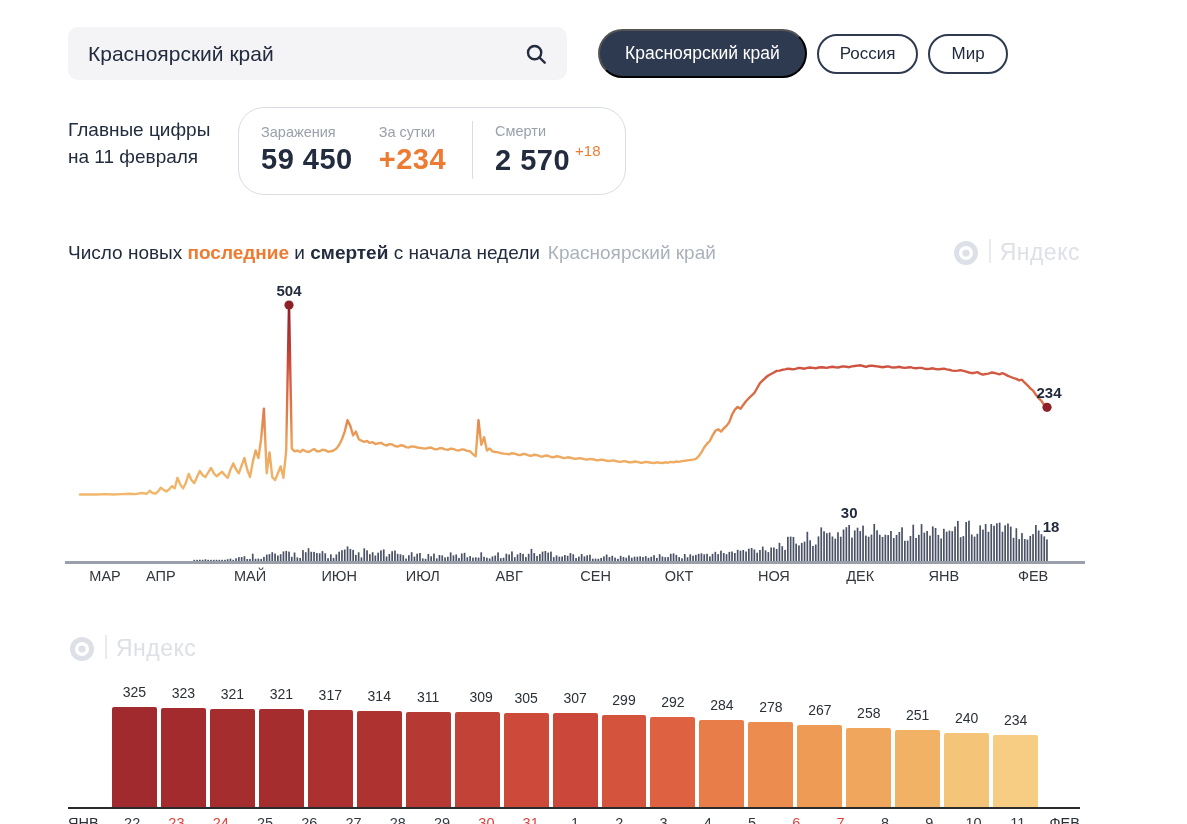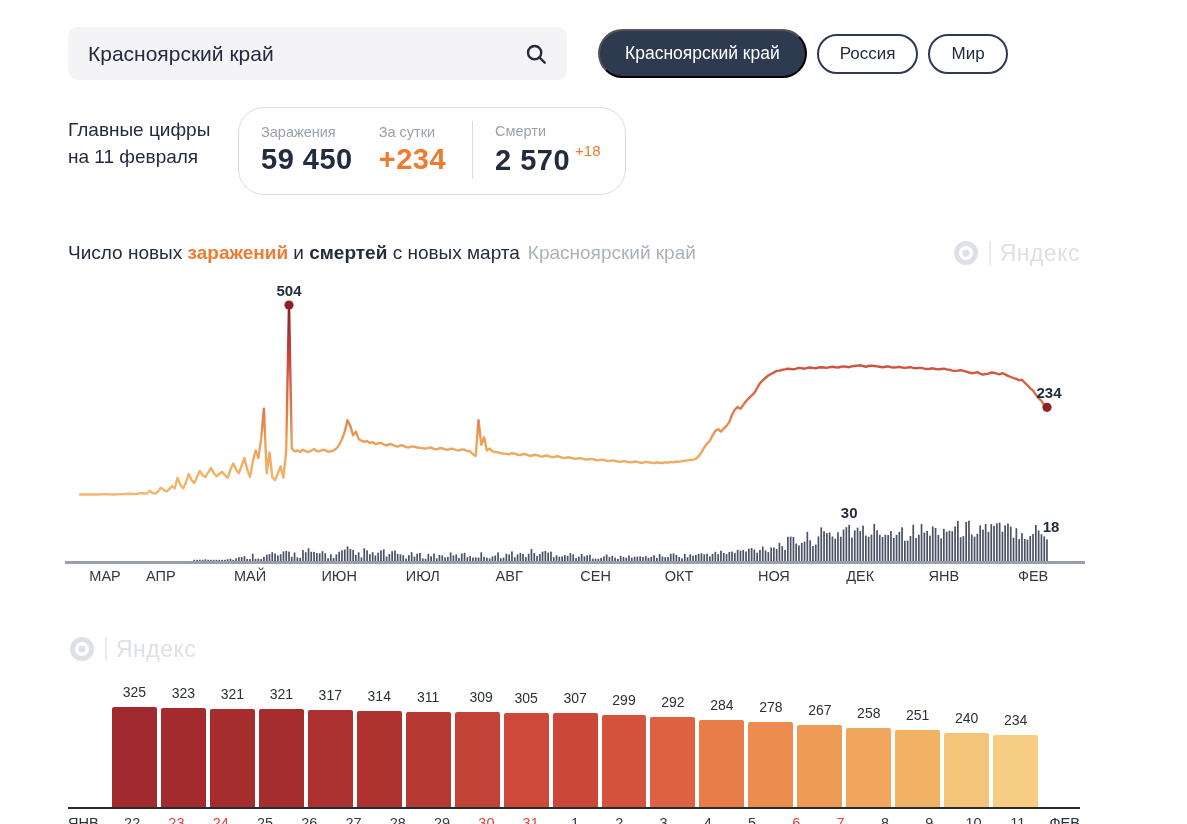--- a/index.html
+++ b/index.html
@@ -46,21 +46,21 @@
   .card-divider { width:1px; height:58px; background:#d9dde3; margin:0 22px 0 26px; }
 
   
   .section-head { display:flex; align-items:center; justify-content:space-between; width:1012px; }
   .sec1 { margin-top:44px; }
   .sec2 { margin-top:43px; }
   .chart-title { font-size:19px; color:#222c3e; }
   .chart-title .accent { color:#ee7b31; font-weight:bold; }
   .chart-title .bold { font-weight:bold; }
   .chart-title .region { color:#aab1ba; margin-left:8px; }
-  .watermark { display:flex; align-items:center; gap:9px; }
+  .watermark { display:flex; align-items:flex-start; gap:9px; }
   .watermark .wm-text { font-size:23px; color:#dde0e6; letter-spacing:0.5px; }
   .watermark .wm-bar { width:2px; height:24px; background:#e7eaee; }
 
   
   .chart1-wrap { margin-left:-3px; margin-top:6px; }
 
   
   .chart2 { width:1012px; margin-top:24px; }
   .c2-plot { display:flex; align-items:flex-end; height:120px; }
   .c2-spacer-l { width:42px; }
@@ -112,21 +112,21 @@
         </div>
         <div class="card-divider"></div>
         <div class="stat">
           <span class="stat-label">Смерти</span>
           <span class="stat-value">2 570<span class="stat-sup">+18</span></span>
         </div>
       </div>
   </div>
 
   <div class="section-head sec1">
-    <div class="chart-title" id="title1"><span>Число новых </span><span class="accent">заражений</span><span> и </span><span class="bold">смертей</span><span> с новых марта</span><span class="region">Красноярский край</span></div>
+    <div class="chart-title" id="title1"><span>Число новых </span><span class="accent">последние</span><span> и </span><span class="bold">смертей</span><span> с начала недели</span><span class="region">Красноярский край</span></div>
     <div class="watermark">
       <svg width="28" height="28" viewBox="0 0 28 28">
         <circle cx="14" cy="14" r="12" fill="#dde0e6"></circle>
         <circle cx="14" cy="14" r="7" fill="#ffffff"></circle>
         <circle cx="14" cy="14" r="3.6" fill="#dde0e6"></circle>
       </svg>
       <div class="wm-bar"></div>
       <span class="wm-text">Яндекс</span>
     </div>
   </div>

